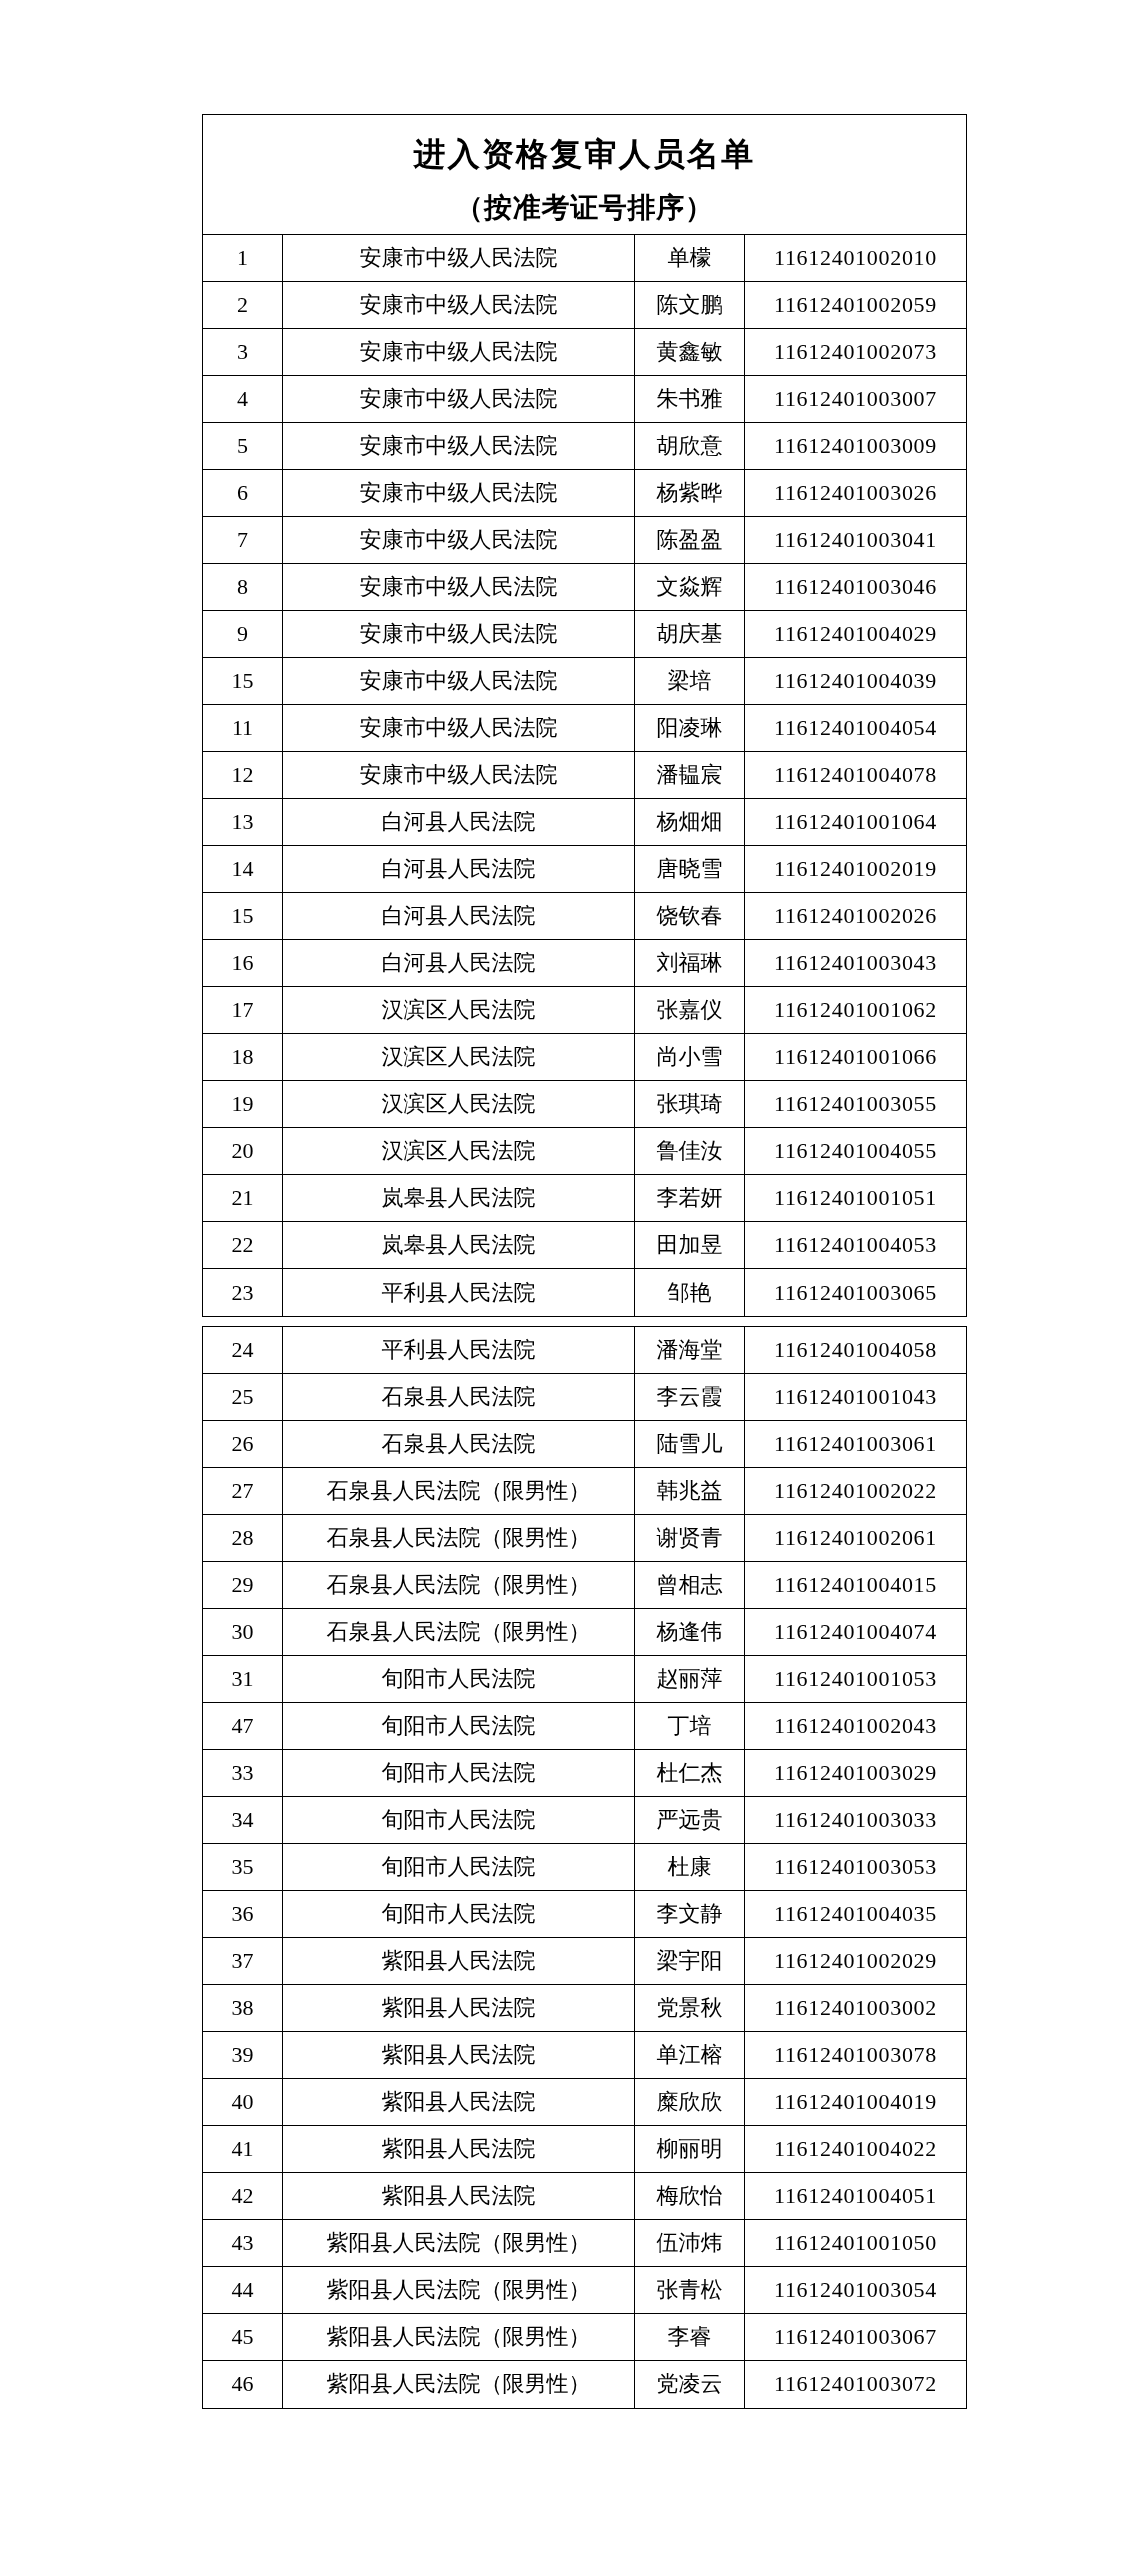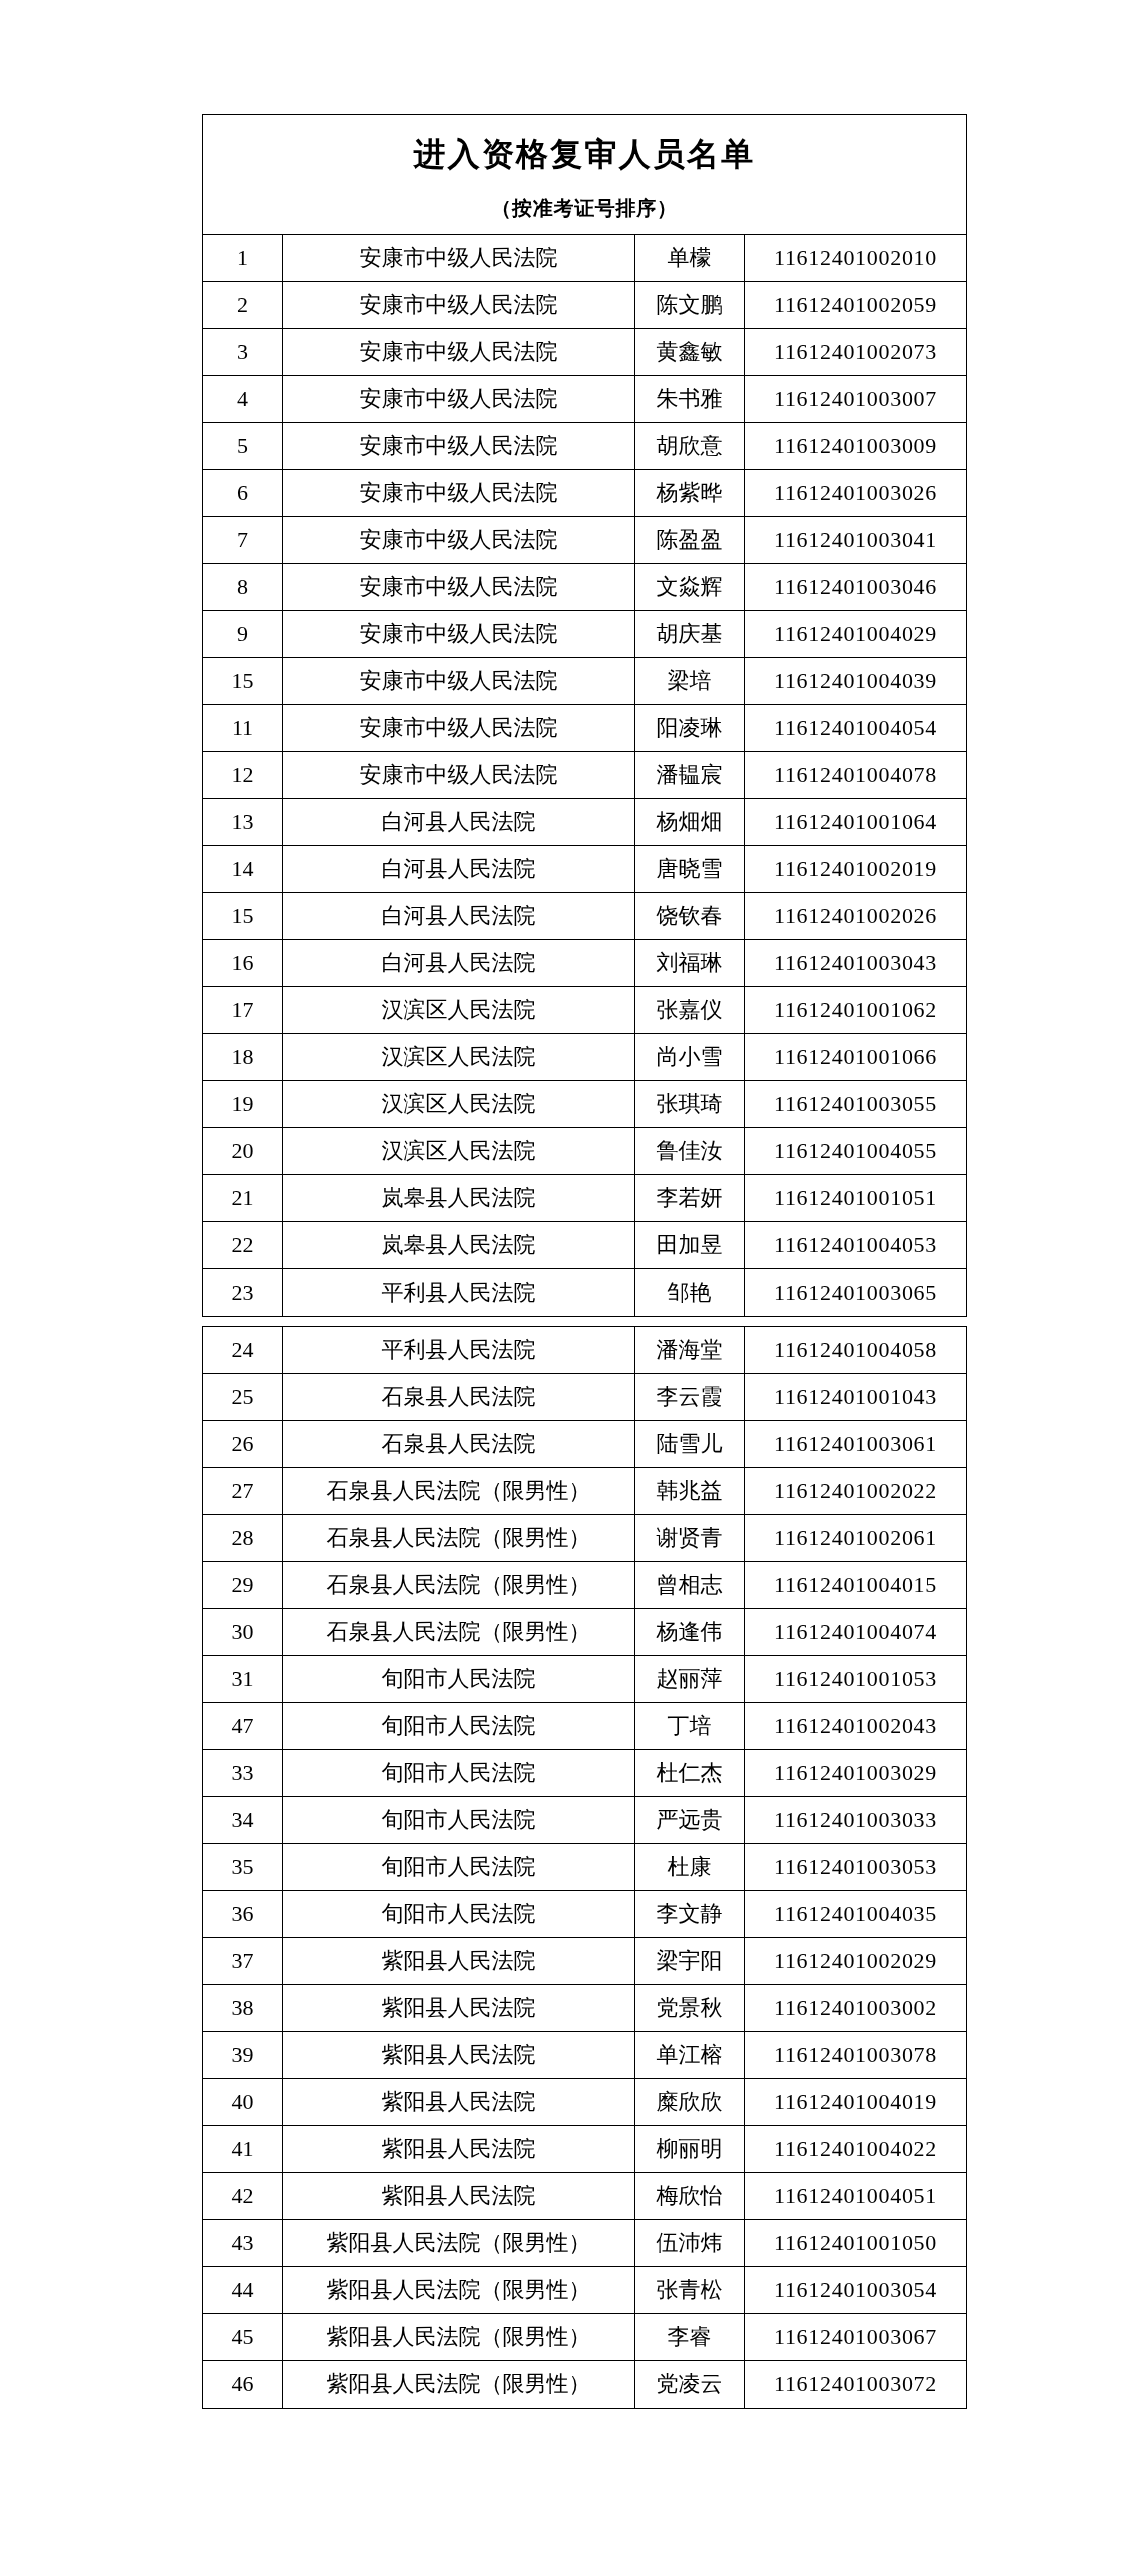--- a/index.html
+++ b/index.html
@@ -37,21 +37,21 @@
   .doc-title {
     font-family: "Liberation Sans", sans-serif;
     font-weight: 700;
     font-size: 32px;
     letter-spacing: 2.2px;
     line-height: 41px;
   }
   .doc-subtitle {
     font-family: "Liberation Serif", serif;
     font-weight: 700;
-    font-size: 20px;
+    font-size: 28px;
     letter-spacing: 0.7px;
     line-height: 32px;
     margin-top: 17.4px;
   }
   .row {
     display: flex;
     box-sizing: border-box;
   }
   .header-row {
     height: 49px;

